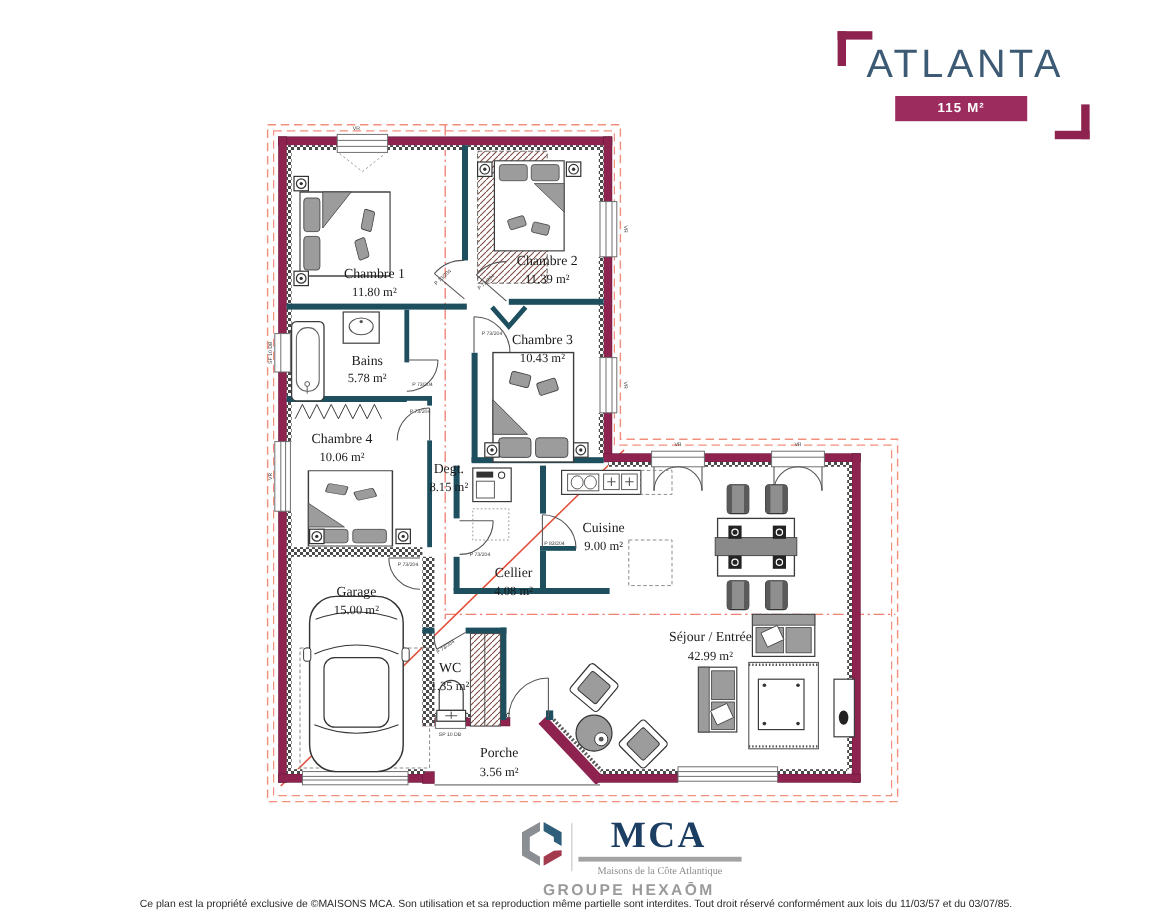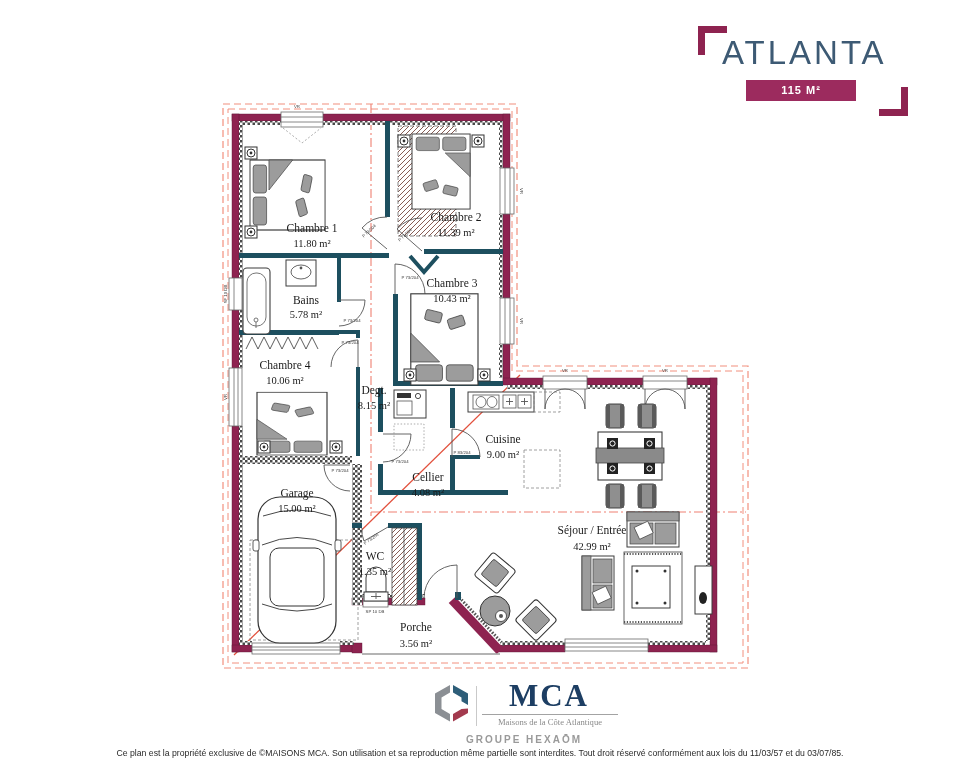--- a/index.html
+++ b/index.html
@@ -17,22 +17,22 @@
   svg .tiny{font-family:"Liberation Sans",sans-serif;font-size:4.3px;fill:#3a3a3a;}
   svg .rname{font-size:11.5px;}
   svg .rarea{font-size:10.5px;}
   .footer{position:absolute;left:0;top:682px;width:960px;text-align:center;padding-left:44px;}
   .brand-row{position:relative;width:240px;margin:0 auto;height:52px;}
   .cube{position:absolute;left:28px;top:2px;}
   .divider{position:absolute;left:72px;top:4px;width:1px;height:40px;background:#c9c9c9;}
   .brand-name{position:absolute;left:80px;top:-4px;width:130px;font-family:"Liberation Serif",serif;
       font-size:31px;font-weight:700;color:#1d3e63;letter-spacing:2px;text-align:center;}
   .brand-sub{position:absolute;left:78px;top:32px;width:136px;font-size:8.6px;color:#8a8a8a;
-      border-top:1px solid #a3a3a3;padding-top:2px;font-family:"Liberation Serif",serif;}
-  .brand-group{position:absolute;left:0;top:52px;width:240px;text-align:center;font-size:10px;
+      border-top:4px solid #a3a3a3;padding-top:2px;font-family:"Liberation Serif",serif;}
+  .brand-group{position:absolute;left:0;top:52px;width:240px;text-align:center;font-size:13px;
       letter-spacing:2px;color:#9a9a9a;font-weight:700;}
   .copyright{position:absolute;left:0;top:748px;width:960px;text-align:center;font-size:8.7px;
       color:#2a2a2a;}
 </style>
 </head>
 <body>
 
 <div class="title-block">
   <div class="corner tl"></div>
   <div class="corner br"></div>

